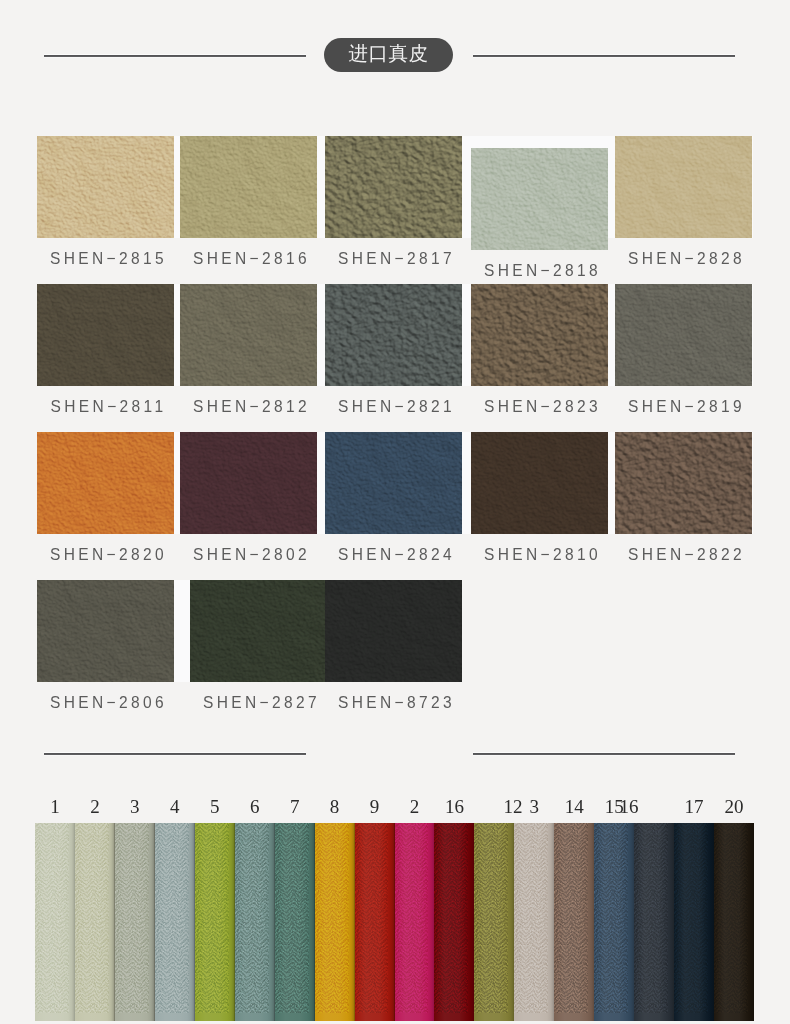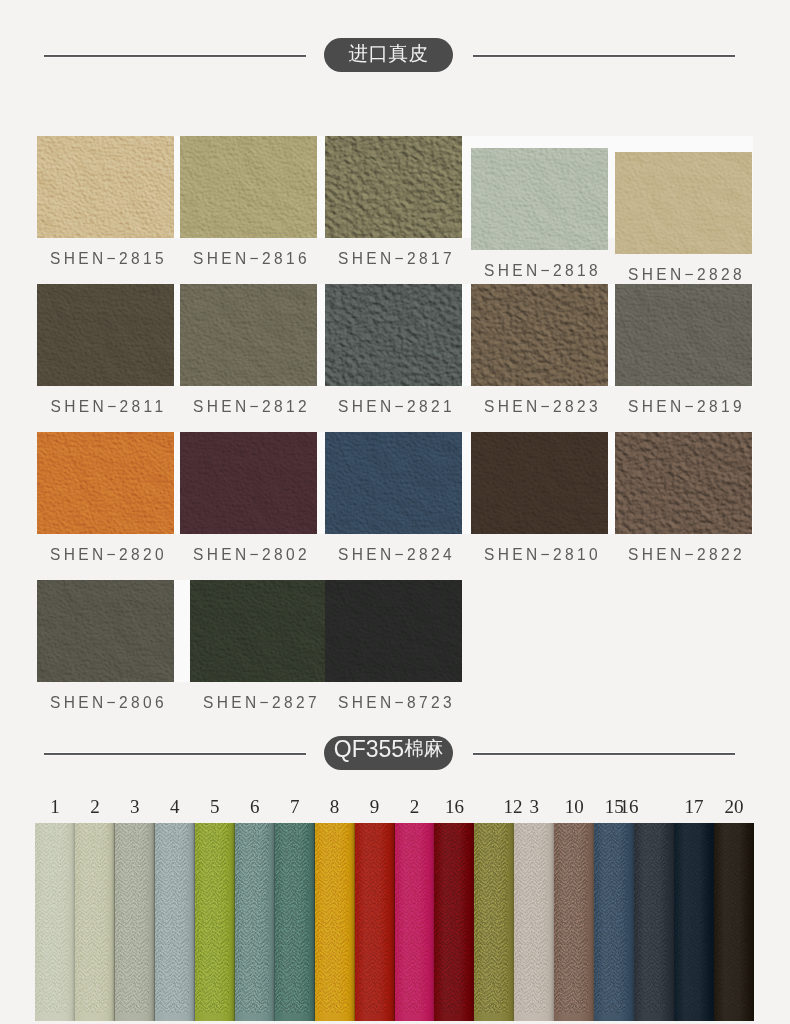--- a/index.html
+++ b/index.html
@@ -143,21 +143,21 @@
           <div class="base" style="background:rgb(140,154,131)"></div>
           <svg class="tex" width="221" height="176" style="opacity:0.32;left:-63px;top:-31px">
             <rect width="221" height="176" filter="url(#leatherA)"></rect>
           </svg>
           <svg class="tex" width="221" height="176" style="opacity:0.19;left:-39px;top:-35px">
             <rect width="221" height="176" filter="url(#leatherB)"></rect>
           </svg>
         </div>
         <div class="code">SHEN−2818</div>
       </div>
-      <div class="cell" style="left:578px;top:16px">
+      <div class="cell" style="left:578px;top:0px">
         <div class="sw">
           <div class="base" style="background:rgb(175,154,108)"></div>
           <svg class="tex" width="221" height="176" style="opacity:0.22;left:-40px;top:-54px">
             <rect width="221" height="176" filter="url(#leatherA)"></rect>
           </svg>
           <svg class="tex" width="221" height="176" style="opacity:0.16;left:-68px;top:-26px">
             <rect width="221" height="176" filter="url(#leatherB)"></rect>
           </svg>
         </div>
         <div class="code">SHEN−2828</div>
@@ -315,42 +315,38 @@
           <svg class="tex" width="221" height="176" style="opacity:0.19;left:-25px;top:-59px">
             <rect width="221" height="176" filter="url(#leatherB)"></rect>
           </svg>
         </div>
         <div class="code">SHEN−8723</div>
       </div>
     </div>
 
   <div class="heading" style="top:736px">
     <div class="rule left"></div>
-    <div class="pill qf">
-        <span class="lat">QF355</span>
-        <span class="cjk">棉麻</span>
-      </div>
     <div class="rule right"></div>
   </div>
 
   <div class="fabnums" id="fab-nums">
       <div class="fabnum" style="left:-0.027777777777778567px">1</div>
       <div class="fabnum" style="left:39.916666666666664px">2</div>
       <div class="fabnum" style="left:79.86111111111111px">3</div>
       <div class="fabnum" style="left:119.80555555555554px">4</div>
       <div class="fabnum" style="left:159.75px">5</div>
       <div class="fabnum" style="left:199.69444444444446px">6</div>
       <div class="fabnum" style="left:239.63888888888886px">7</div>
       <div class="fabnum" style="left:279.5833333333333px">8</div>
       <div class="fabnum" style="left:319.52777777777777px">9</div>
       <div class="fabnum" style="left:359.47222222222223px">2</div>
       <div class="fabnum" style="left:399.4166666666667px">16</div>
       <div class="fabnum" style="left:458px">12</div>
       <div class="fabnum" style="left:479.30555555555554px">3</div>
-      <div class="fabnum" style="left:519.2499999999999px">10</div>
+      <div class="fabnum" style="left:519.2499999999999px">14</div>
       <div class="fabnum" style="left:559.1944444444443px">15</div>
       <div class="fabnum" style="left:574px">16</div>
       <div class="fabnum" style="left:639.0833333333333px">17</div>
       <div class="fabnum" style="left:679.0277777777777px">20</div>
     </div>
   <div class="fabric" id="fab-strip">
       <div class="strip" style="left:0px;width:40.544444444444444px">
         <div class="base" style="background:rgb(198,202,181)"></div>
         <svg class="tex" width="41.94444444444444" height="198" style="opacity:0.45">
           <rect width="41.94444444444444" height="198" fill="url(#weave)" filter="url(#weaveWarp)"></rect>

